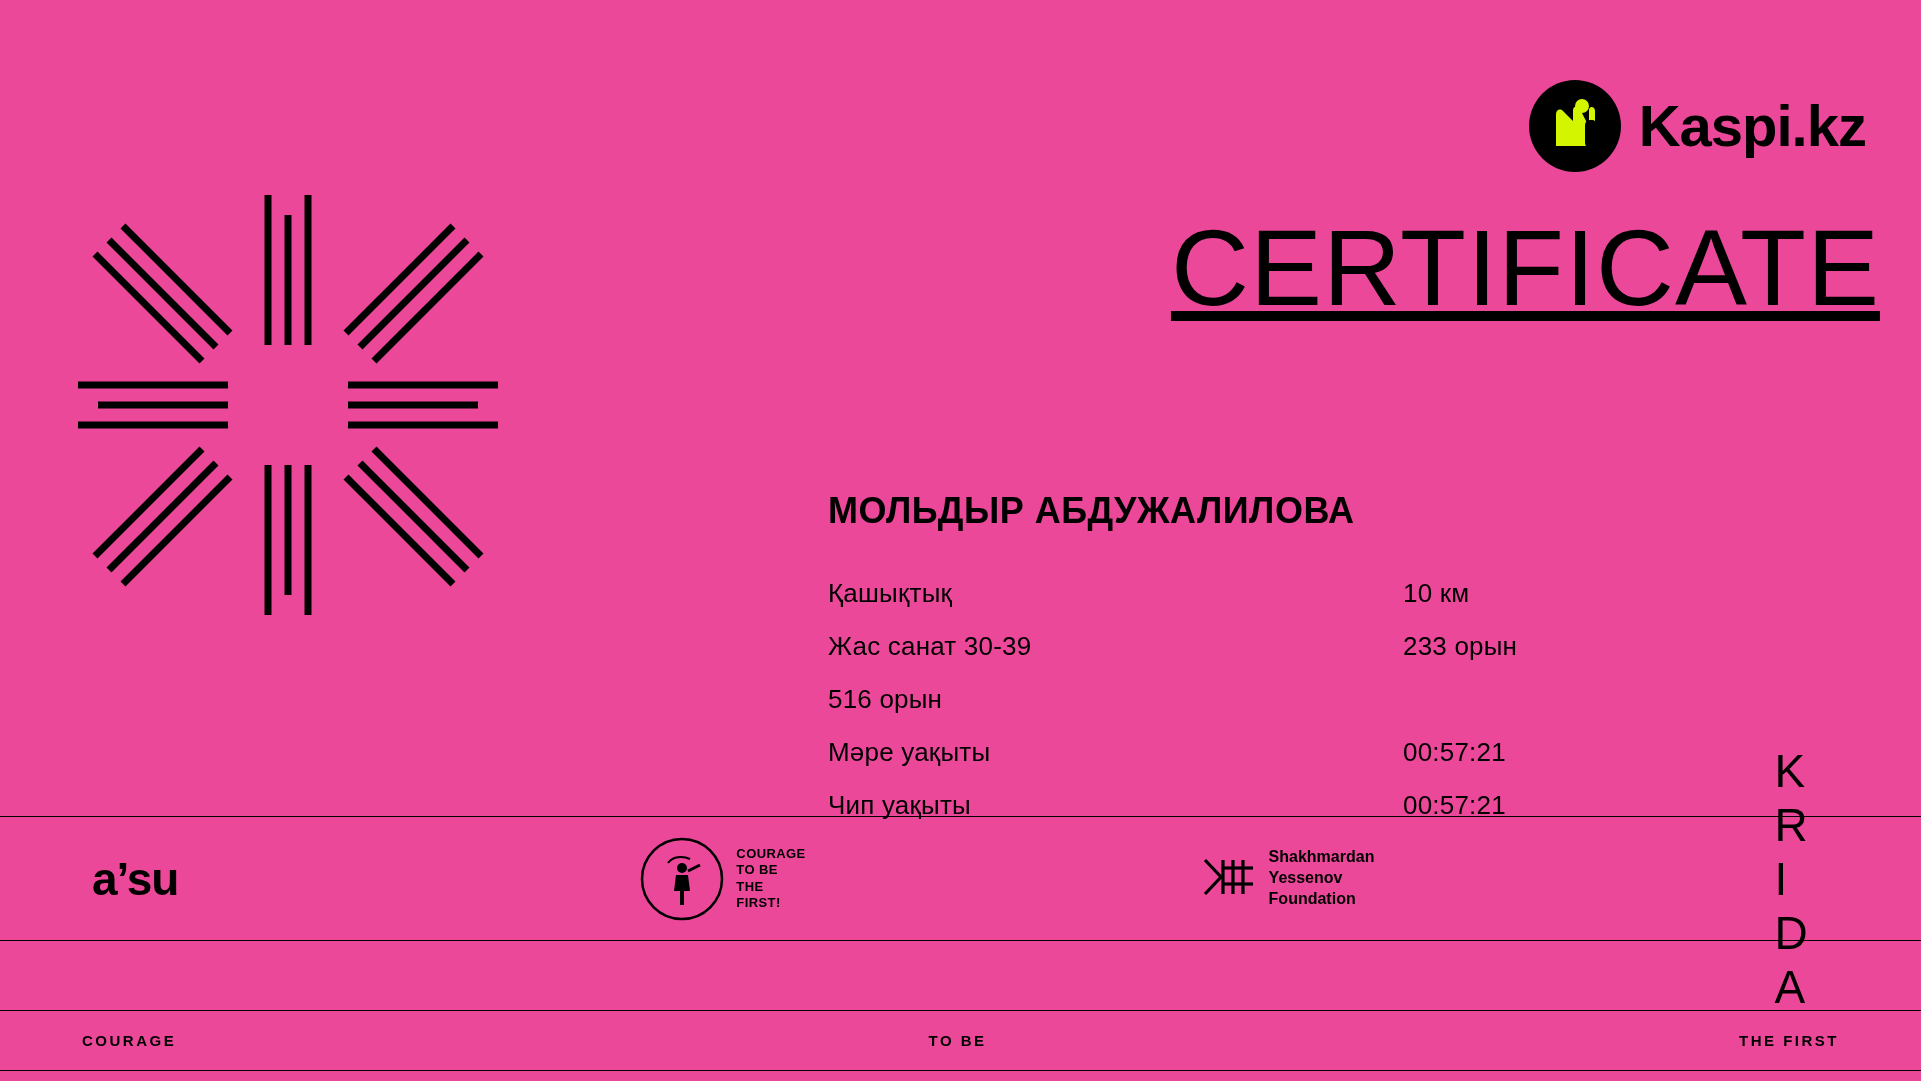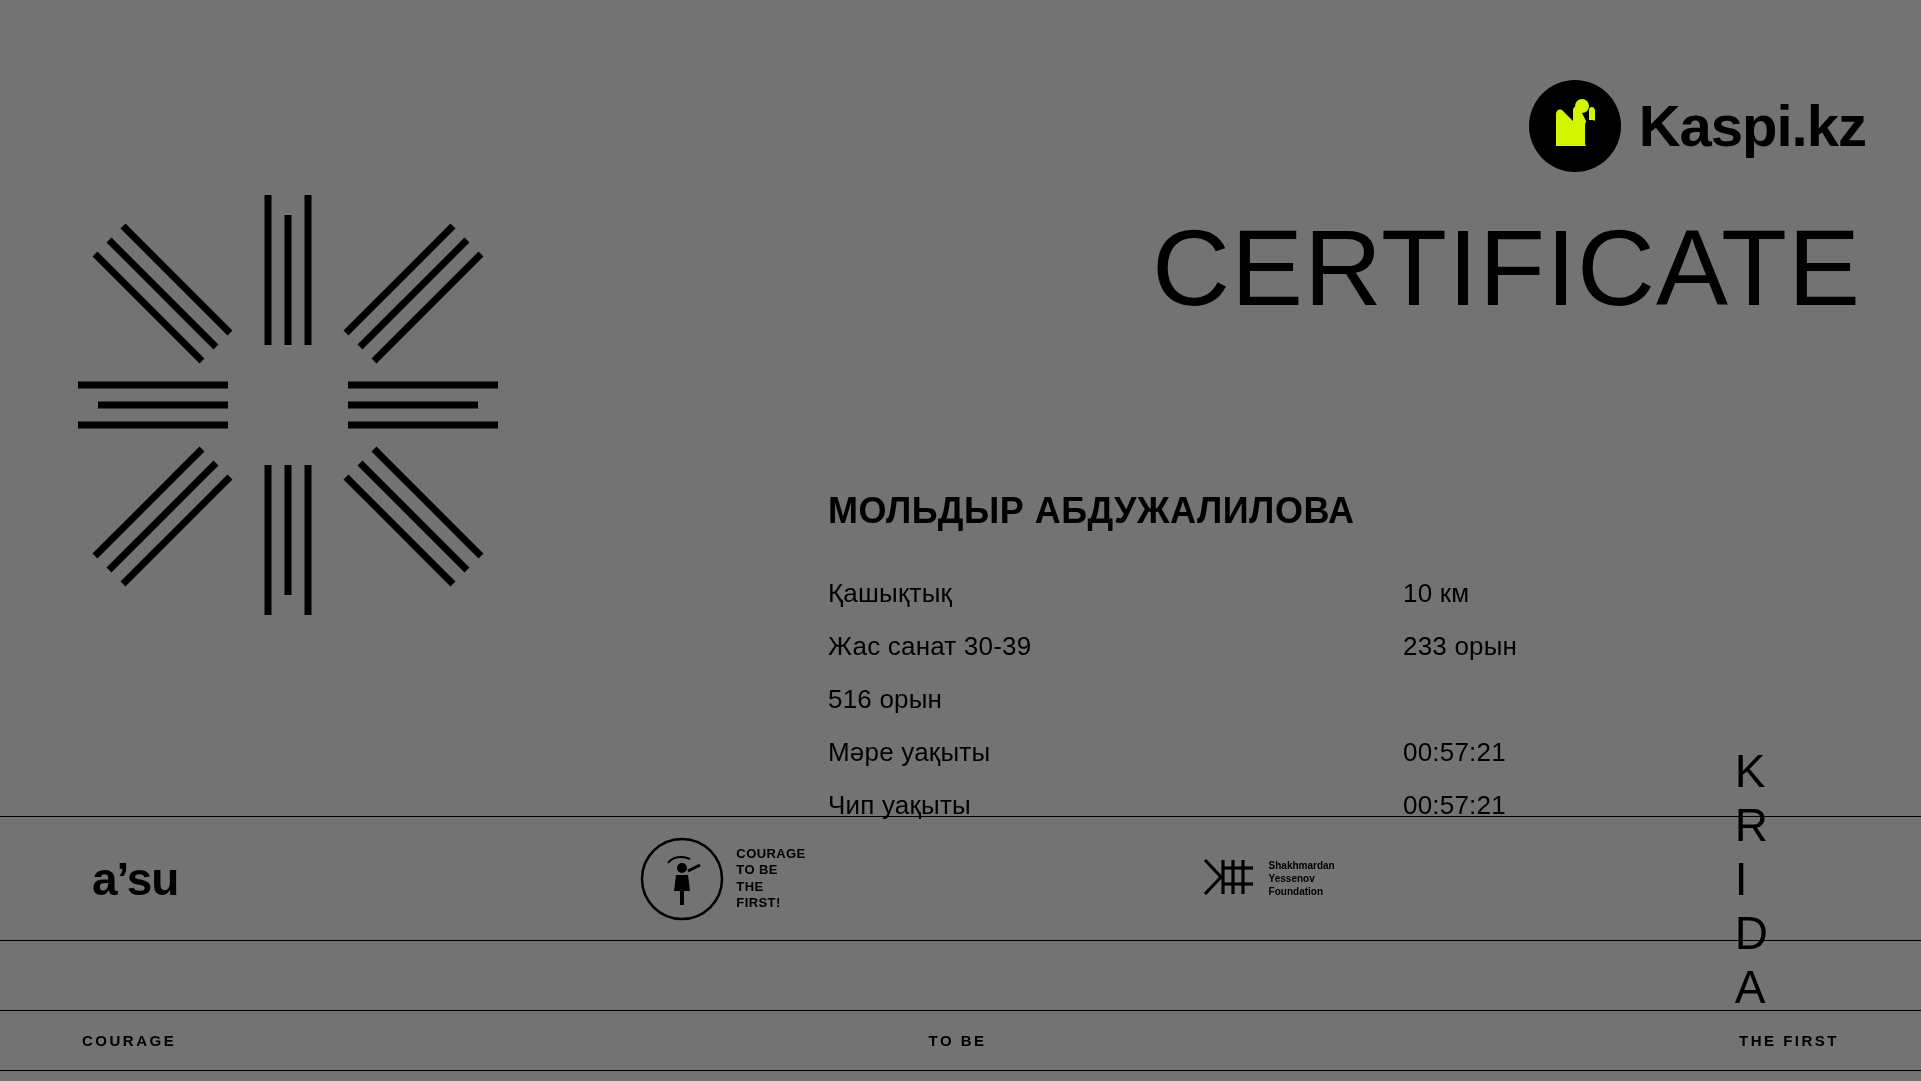--- a/index.html
+++ b/index.html
@@ -12,21 +12,21 @@
     background: #d4f500;
     font-family: "Liberation Sans", sans-serif;
     color: #000;
     position: relative;
   }
 
   .certificate {
     position: relative;
     width: 1921px;
     height: 1081px;
-    background: #737373;
+    background: #ec4899;
     padding-left: 12px;
   }
 
   
   .kaspi-block {
     position: absolute;
     top: 80px;
     right: 55px;
     display: flex;
     align-items: center;
@@ -40,27 +40,28 @@
     font-size: 58px;
     font-weight: bold;
     letter-spacing: -1px;
     line-height: 1;
   }
 
   
   .cert-title {
     position: absolute;
     top: 268px;
-    right: 60px;
+    right: 41px;
     font-size: 108px;
     font-weight: 400;
     letter-spacing: 1px;
     line-height: 1;
     transform: translateY(-50%);
     font-family: "Liberation Sans", sans-serif;
+    text-decoration: underline;
   }
 
   
   .athlete-name {
     position: absolute;
     top: 490px;
     left: 828px;
     font-size: 36px;
     font-weight: bold;
     letter-spacing: 0.5px;
@@ -145,21 +146,21 @@
     height: 88px;
   }
   .courage-lines {
     font-size: 13px;
     line-height: 1.25;
     font-weight: bold;
     letter-spacing: 0.4px;
   }
   .sp-syf { margin-left: 395px; display: flex; align-items: center; gap: 12px; }
   .syf-lines {
-    font-size: 10px;
+    font-size: 16px;
     line-height: 1.3;
     font-weight: bold;
   }
   .sp-krida { margin-left: 400px; }
   .krida-text {
     font-size: 46px;
     letter-spacing: 9px;
     font-weight: 400;
   }
 

